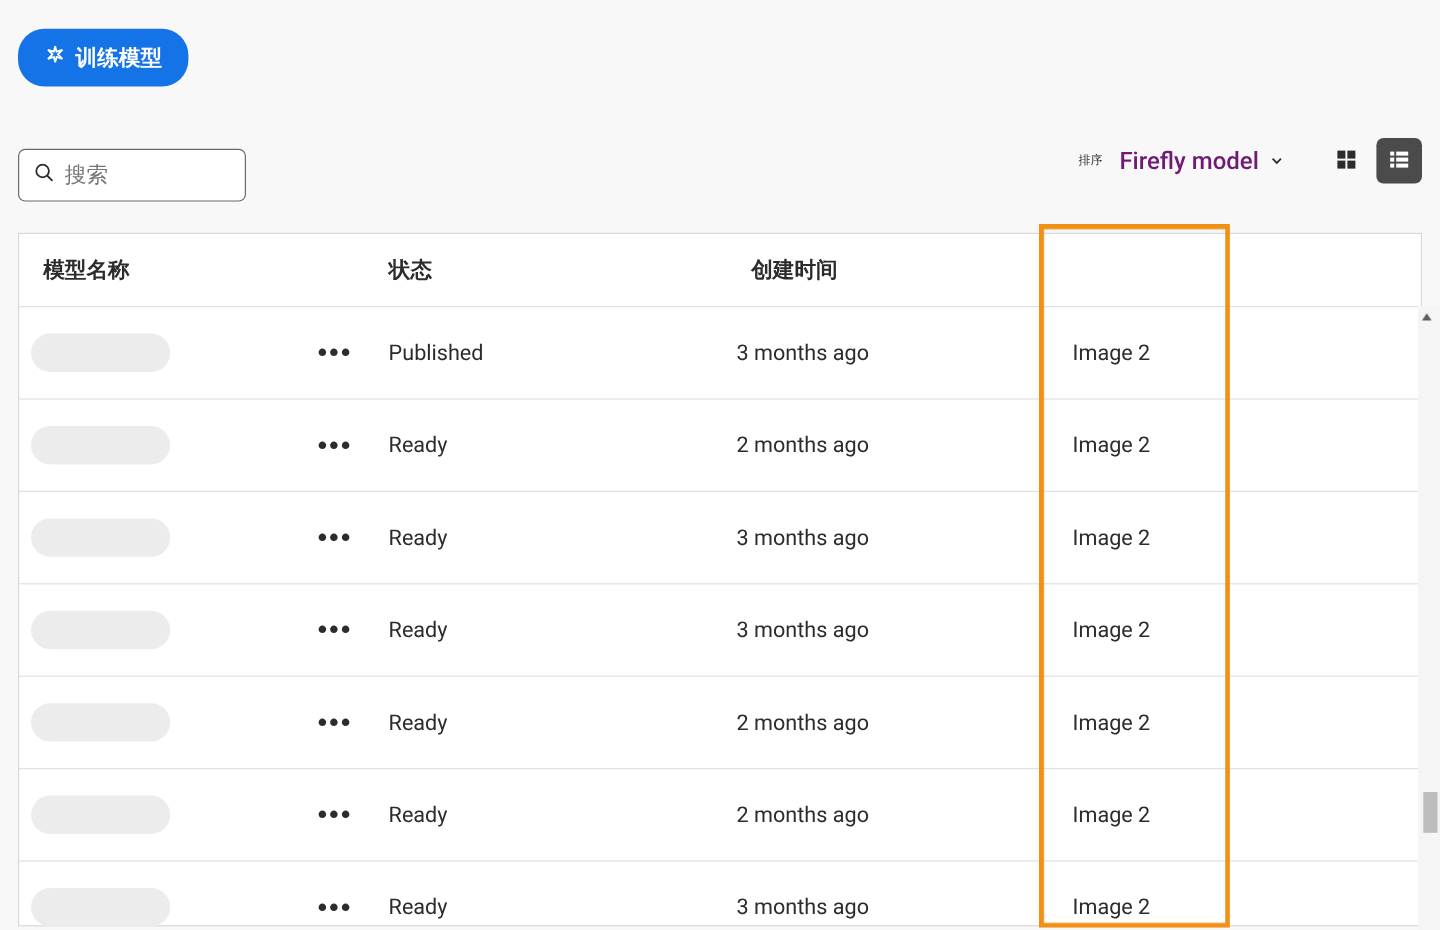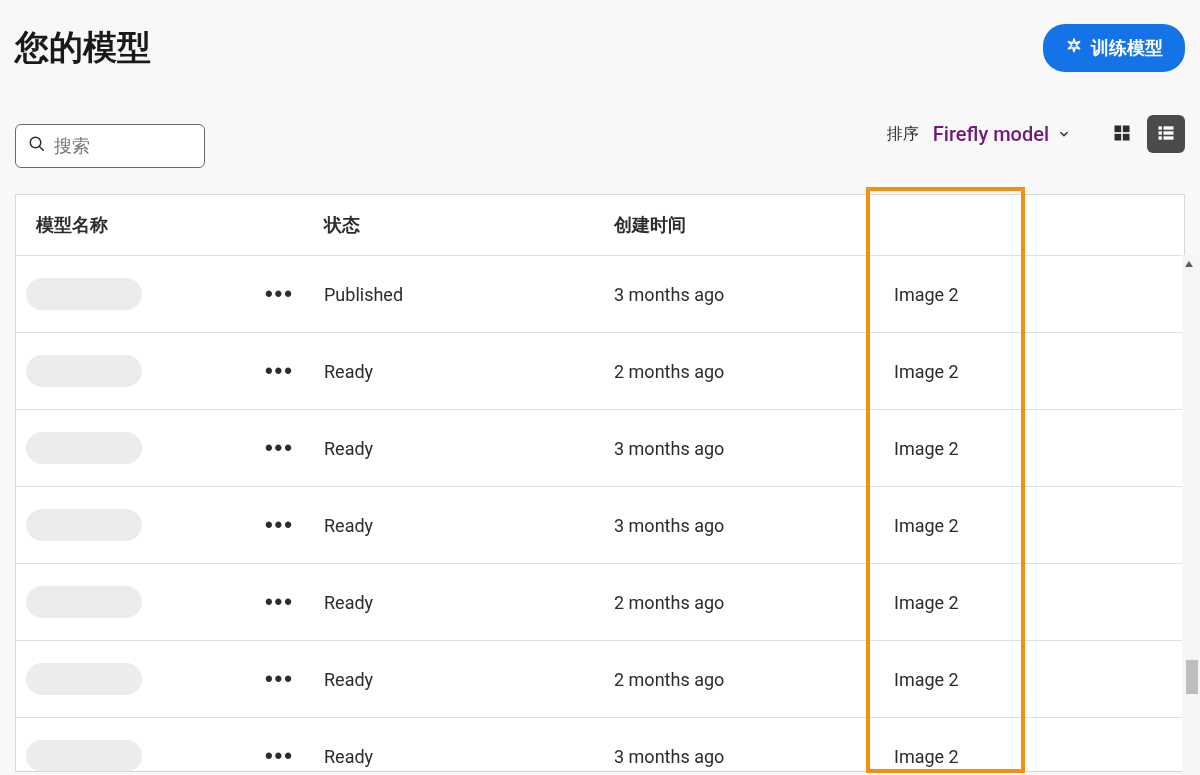--- a/index.html
+++ b/index.html
@@ -79,21 +79,21 @@
       color: #6e6e6e;
       flex: 1;
       background: transparent;
     }
     .right-controls {
       display: flex;
       align-items: center;
       gap: 14px;
     }
     .sort-label {
-      font-size: 16px;
+      font-size: 10px;
       color: #2c2c2c;
     }
     .sort-select {
       display: inline-flex;
       align-items: center;
       gap: 8px;
       font-size: 20px;
       font-weight: 500;
       color: #701a75;
       cursor: pointer;
@@ -136,21 +136,21 @@
     }
     .table-header {
       display: flex;
       padding: 18px 10px;
       font-size: 18px;
       font-weight: 600;
       color: #2c2c2c;
     }
     .col-name { width: 298px; padding-left: 10px; }
     .col-status { width: 290px; }
-    .col-created { width: 280px; }
+    .col-created { width: 280px; margin-left: 12px; }
     .col-model { width: 250px; display: flex; align-items: center; gap: 4px; }
     .col-model svg {
       width: 14px;
       height: 14px;
       stroke: #2c2c2c;
       stroke-width: 2.5;
       fill: none;
     }
     .table-body {
       position: relative;
@@ -229,21 +229,20 @@
     .scrollbar-arrow-up svg {
       width: 12px;
       height: 12px;
       fill: #5e5e5e;
     }
   </style>
 </head>
 <body>
 
 <div class="header-row">
-  <h1 class="page-title">您的模型</h1>
   <button class="train-button">
     <span>
       <svg viewBox="0 0 24 24">
           <path d="M12 2 L13.5 8 L20 6 L15 11 L20 16 L13.5 14 L12 20 L10.5 14 L4 16 L9 11 L4 6 L10.5 8 Z"></path>
         </svg>
     </span>
     <span>训练模型</span>
   </button>
 </div>
 

